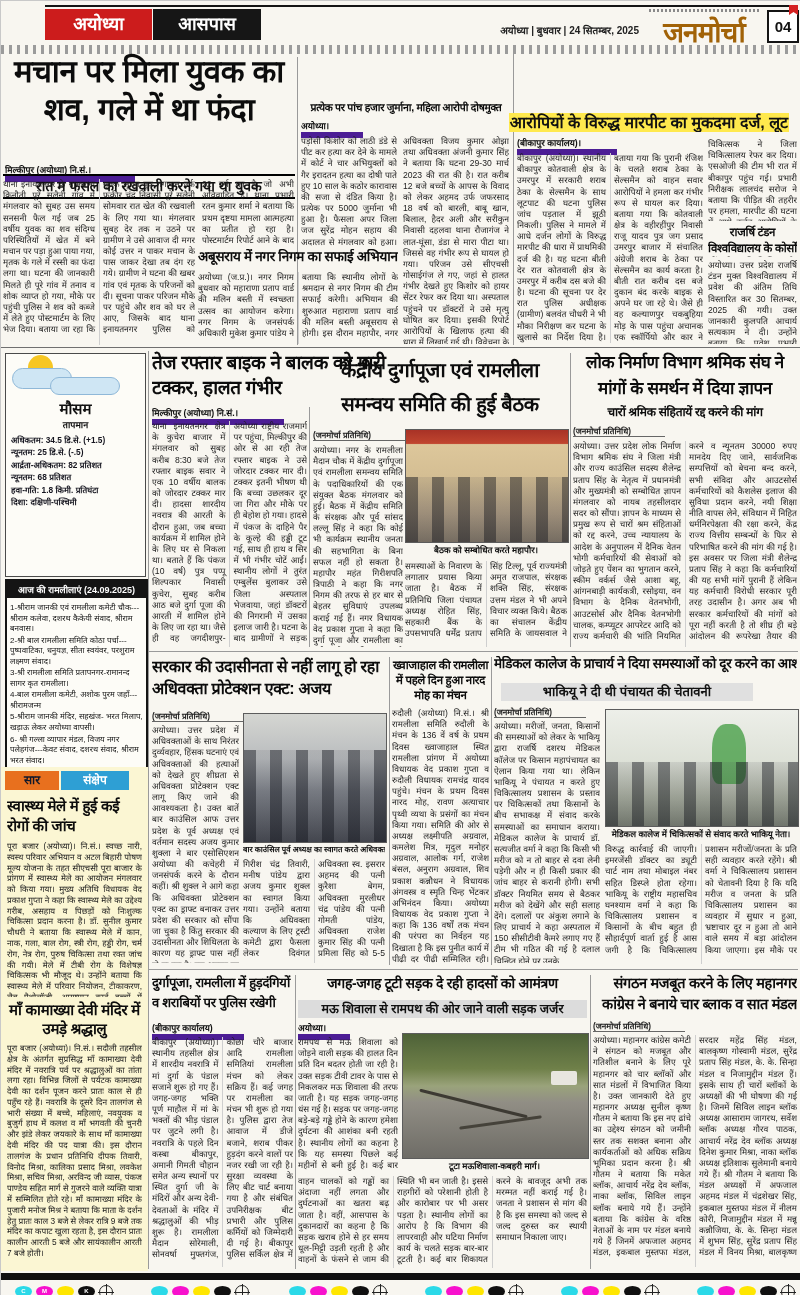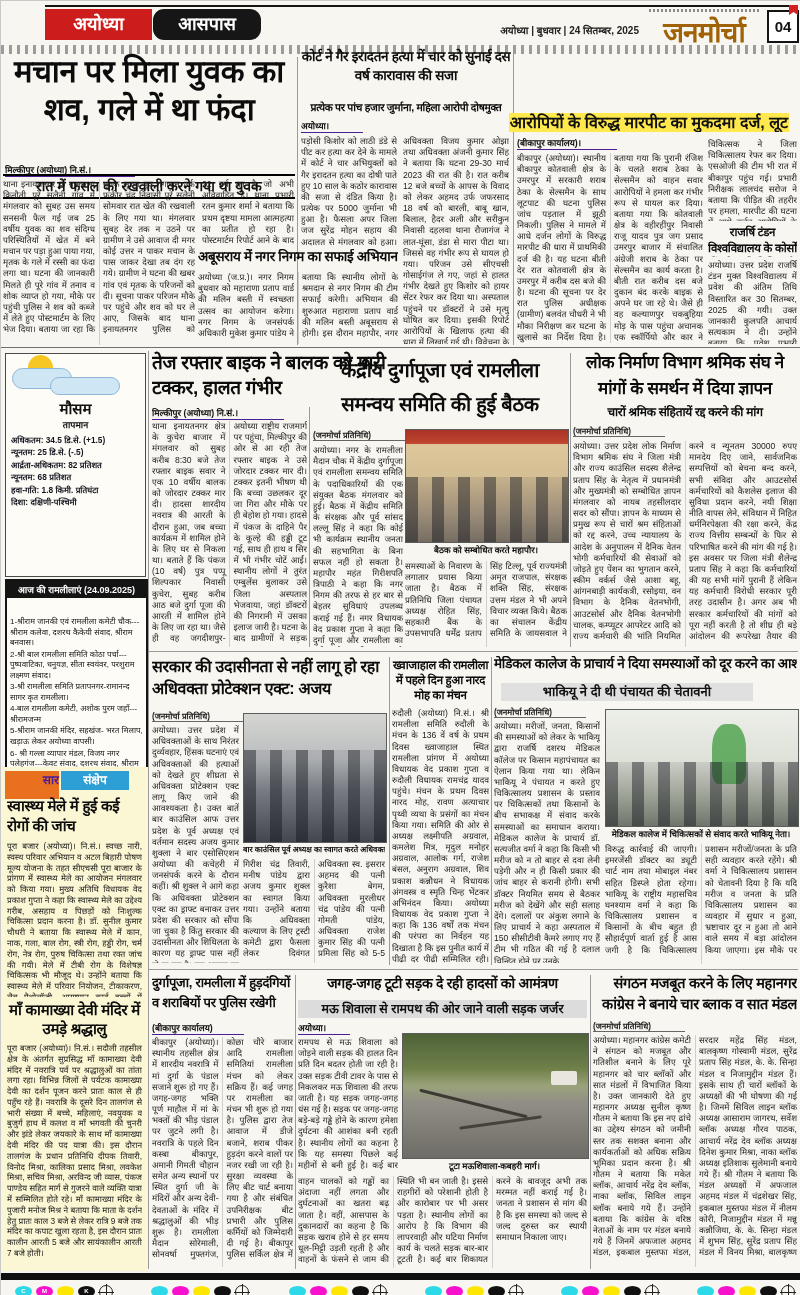--- a/index.html
+++ b/index.html
@@ -4,21 +4,21 @@
 <style>
   html,body{margin:0;padding:0;background:#e8e6e0;}
   .page{position:relative;width:800px;height:1295px;margin:0 auto;background:#f8f6f0;
         font-family:"Liberation Sans",sans-serif;color:#111;overflow:hidden;border:1px solid #c9c9c9;}
   .abs{position:absolute;}
   .hl{font-weight:800;color:#0c0c0c;overflow:hidden;line-height:1.25;letter-spacing:-0.3px;text-align:center;}
   .hl-left{text-align:left;}
   .bd{font-size:8.6px;line-height:1.3;text-align:justify;color:#1d1d1d;overflow:hidden;}
   .c2{column-count:2;column-gap:8px;column-rule:1px solid #cfcfcf;}
   .c3{column-count:3;column-gap:8px;column-rule:1px solid #cfcfcf;}
-  .dl{font-size:8.8px;font-weight:bold;color:#111;overflow:hidden;white-space:nowrap;border-bottom:1px solid #4c1d95;}
+  .dl{font-size:8.8px;font-weight:bold;color:#111;overflow:hidden;white-space:nowrap;border-bottom:6px solid #4c1d95;}
   .by{font-size:8.2px;font-weight:bold;color:#222;overflow:hidden;white-space:nowrap;border-bottom:1px solid #666;}
   .cap{font-size:8.6px;font-weight:bold;text-align:center;overfl ow:hidden;white-space:nowrap;overflow:hidden;}
   .vline{position:absolute;width:1px;background:#9a9a9a;}
   .hline{position:absolute;height:1px;background:#9a9a9a;}
   .photo{position:absolute;border:1px solid #5c5c5c;overflow:hidden;}
   .figs{position:absolute;left:0;right:0;bottom:0;height:58%;
         background:repeating-linear-gradient(90deg,rgba(22,24,32,.5) 0 12px,rgba(70,70,80,.12) 12px 26px);}
   .banner{border-top:2px solid #000;border-bottom:2px solid #000;font-weight:800;text-align:center;overflow:hidden;margin-top:36px;}
   .ybar{background:#ffe94d;font-weight:800;text-align:center;overflow:hidden;}
   .gbar{background:#e0e0e0;font-weight:800;text-align:center;overflow:hidden;}
@@ -38,21 +38,21 @@
   .rx:after{content:"";position:absolute;top:50%;left:-2px;right:-2px;height:1px;background:#222;}
   .tag{height:3px;background:repeating-linear-gradient(90deg,#8a8a8a 0 2px,transparent 2px 4px);}
 </style>
 </head>
 <body>
 
 <div class="page">
 
   <div class="abs" style="left:44px;top:4px;width:752px;height:2px;background:#141414;"></div>
   <div class="abs" style="left:44px;top:8px;width:107px;height:31px;background:#cc1c1c;color:#fff;font-size:18px;font-weight:800;text-align:center;line-height:31px;">अयोध्या</div>
-  <div class="abs" style="left:152px;top:8px;width:108px;height:31px;background:#161616;color:#fff;font-size:18px;font-weight:800;text-align:center;line-height:31px;border-radius:11px;">आसपास</div>
+  <div class="abs" style="left:152px;top:8px;width:108px;height:31px;background:#161616;color:#fff;font-size:18px;font-weight:800;text-align:center;line-height:31px;">आसपास</div>
   <div class="abs" style="left:420px;top:22px;width:218px;height:14px;font-size:10px;font-weight:bold;text-align:right;color:#222;">अयोध्या | बुधवार | 24 सितम्बर, 2025</div>
   <div class="abs tag" style="left:648px;top:8px;width:112px;"></div>
   <div class="abs" style="left:644px;top:11px;width:118px;height:32px;font-size:28px;font-weight:900;letter-spacing:-1px;color:#a16207;text-align:center;">जनमोर्चा</div>
   <div class="abs" style="left:766px;top:9px;width:28px;height:29px;border:2px solid #141414;background:#fff;font-size:15px;font-weight:800;text-align:center;line-height:29px;">04</div>
   <div class="abs" style="left:788px;top:4px;width:9px;height:10px;background:#d42020;clip-path:polygon(0 0,100% 0,100% 100%,50% 70%,0 100%);"></div>
   <div class="abs perf" style="left:0;top:44px;width:800px;height:9px;"></div>
 
   <div class="hline" style="left:0;top:346px;width:800px;background:#6f6f6f;"></div>
   <div class="vline" style="left:296px;top:56px;height:288px;"></div>
   <div class="vline" style="left:512px;top:46px;height:298px;"></div>
@@ -65,21 +65,20 @@
   <div class="hline" style="left:147px;top:968px;width:650px;"></div>
   <div class="vline" style="left:294px;top:974px;height:294px;"></div>
   <div class="vline" style="left:589px;top:974px;height:294px;"></div>
 
   <div class="abs hl" style="left:2px;top:52px;width:292px;height:82px;font-size:31px;line-height:1.24;">मचान पर मिला युवक का शव, गले में था फंदा</div>
   <div class="abs banner" style="left:2px;top:137px;width:292px;height:21px;font-size:14px;line-height:20px;">रात में फसल की रखवाली करने गया था युवक</div>
   <div class="abs dl" style="left:4px;top:163px;width:130px;">मिल्कीपुर (अयोध्या) नि.सं.।</div>
   <div class="abs bd c2" style="left:2px;top:178px;width:192px;height:166px;">थाना इनायतनगर के ग्रामसभा किनौती पूरे सलैनी गांव में मंगलवार को सुबह उस समय सनसनी फैल गई जब 25 वर्षीय युवक का शव संदिग्ध परिस्थितियों में खेत में बने मचान पर पड़ा हुआ पाया गया, मृतक के गले में रस्सी का फंदा लगा था। घटना की जानकारी मिलते ही पूरे गांव में तनाव व शोक व्याप्त हो गया, मौके पर पहुंची पुलिस ने शव को कब्जे में लेते हुए पोस्टमार्टम के लिए भेज दिया। बताया जा रहा कि मृतक सूरज पुत्र गंगाराम उर्फ फकीर चंद निवासी पूरे सलैनी सोमवार रात खेत की रखवाली के लिए गया था। मंगलवार सुबह देर तक न उठने पर ग्रामीण ने उसे आवाज दी मगर कोई उत्तर न पाकर मचान के पास जाकर देखा तब दंग रह गये। ग्रामीण ने घटना की खबर गांव एवं मृतक के परिजनों को दी। सूचना पाकर परिजन मौके पर पहुंचे और शव को घर ले आए, जिसके बाद थाना इनायतनगर पुलिस को जानकारी दी गई। थाना प्रभारी रतन कुमार शर्मा पुलिस बल व फॉरेन्सिक टीम के साथ मौके पर पहुंचे। पुलिस ने घटनास्थल की बारीकी से जांच की और पंचनामा भरकर शव को पोस्टमार्टम के लिए भेज दिया। मृतक दो भाई हैं, दो वर्ष पूर्व शादी हुई थी। मृतक का छोटा भाई करीब</div>
   <div class="abs bd" style="left:201px;top:178px;width:92px;height:66px;">22 वर्ष का है जो अभी अविवाहित है। थाना प्रभारी रतन कुमार शर्मा ने बताया कि प्रथम दृष्टया मामला आत्महत्या का प्रतीत हो रहा है। पोस्टमार्टम रिपोर्ट आने के बाद ही मौत के वास्तविक कारणों की पुष्टि हो सकेगी। फिलहाल सभी पहलुओं पर गहनता से जांच कर रही है।</div>
 
-  <div class="abs hl" style="left:300px;top:47px;width:210px;height:50px;font-size:13.5px;line-height:1.4;">कोर्ट ने गैर इरादतन हत्या में चार को सुनाई दस वर्ष कारावास की सजा</div>
   <div class="abs hl" style="left:300px;top:100px;width:210px;height:15px;font-size:10.5px;">प्रत्येक पर पांच हजार जुर्माना, महिला आरोपी दोषमुक्त</div>
   <div class="abs dl" style="left:300px;top:119px;width:62px;">अयोध्या।</div>
   <div class="abs bd" style="left:300px;top:135px;width:96px;height:110px;">पड़ोसी किशोर को लाठी डंडे से पीट कर हत्या कर देने के मामले में कोर्ट ने चार अभियुक्तों को गैर इरादतन हत्या का दोषी पाते हुए 10 साल के कठोर कारावास की सजा से दंडित किया है। प्रत्येक पर 5000 जुर्माना भी हुआ है। फैसला अपर जिला जज सुरेंद्र मोहन सहाय की अदालत से मंगलवार को हुआ। सहायक जिला शासकीय</div>
   <div class="abs bd" style="left:402px;top:135px;width:106px;height:208px;">अधिवक्ता विजय कुमार ओझा तथा अधिवक्ता अंजनी कुमार सिंह ने बताया कि घटना 29-30 मार्च 2023 की रात की है। रात करीब 12 बजे बच्चों के आपस के विवाद को लेकर अहमद उर्फ जफरसाद 18 वर्ष को बारली, बाबू खान, बिलाल, हैदर अली और सरीकुन निवासी दहलवा थाना रौजागंज ने लात-घूंसा, डंडा से मारा पीटा था। जिससे वह गंभीर रूप से घायल हो गया। परिजन उसे सीएचसी गोसाईगंज ले गए, जहां से हालत गंभीर देखते हुए किशोर को हायर सेंटर रेफर कर दिया था। अस्पताल पहुंचने पर डॉक्टरों ने उसे मृत्यु घोषित कर दिया। इसकी रिपोर्ट आरोपियों के खिलाफ हत्या की धारा में लिखाई गई थी। विवेचना के बाद पुलिस ने सबके खिलाफ आरोप पत्र भी हत्या की धारा में प्रस्तुत किया। सुनवाई के बाद कोर्ट ने मामले को गैर इरादतन हत्या की धारा में परिवर्तित करते हुए सजा दी है।</div>
 
   <div class="abs hl hl-left" style="left:197px;top:248px;width:200px;height:19px;font-size:13.5px;white-space:nowrap;">अबूसराय में नगर निगम का सफाई अभियान आज</div>
   <div class="abs bd c2" style="left:197px;top:271px;width:200px;height:72px;">अयोध्या (ज.प्र.)। नगर निगम बुधवार को महाराणा प्रताप वार्ड की मलिन बस्ती में स्वच्छता उत्सव का आयोजन करेगा। नगर निगम के जनसंपर्क अधिकारी मुकेश कुमार पांडेय ने बताया कि स्थानीय लोगों के श्रमदान से नगर निगम की टीम सफाई करेगी। अभियान की शुरुआत महाराणा प्रताप वार्ड की मलिन बस्ती अबूसराय से होगी। इस दौरान महापौर, नगर आयुक्त जदेव कुमार, स्थानीय पार्षद शामिल रहेंगे। उन्होंने बताया कि इस दौरान स्वास्थ्य विभाग की अगुवाई में स्वास्थ्य जागरूकता शिविर का आयोजन किया जाएगा जिसमें विभिन्न बीमारियों की जांच की जाएगी।</div>
 
   <div class="abs ybar" style="left:508px;top:112px;width:280px;height:19px;font-size:16px;line-height:19px;">आरोपियों के विरुद्ध मारपीट का मुकदमा दर्ज, लूट का आरोप झूठ</div>
   <div class="abs dl" style="left:516px;top:136px;width:100px;">(बीकापुर कार्यालय)।</div>
@@ -102,33 +101,33 @@
       <div class="wrow">न्यूनतम: 25 डि.से. (-.5)</div>
       <div class="wrow">आर्द्रता-अधिकतम: 82 प्रतिशत</div>
       <div class="wrow">न्यूनतम: 68 प्रतिशत</div>
       <div class="wrow">हवा-गति: 1.8 किमी. प्रतिघंटा</div>
       <div class="wrow">दिशा: दक्षिणी-पश्चिमी</div>
     </div>
   </div>
 
   <div class="abs" style="left:4px;top:578px;width:139px;height:186px;border:2px solid #141414;background:#fdfcf7;">
     <div style="background:#141414;color:#fff;font-size:9px;font-weight:bold;text-align:center;padding:2px 0;">आज की रामलीलाएं (24.09.2025)</div>
-    <div style="padding:19px 3px;overflow:hidden;height:160px;">
+    <div style="padding:5px 3px;overflow:hidden;height:160px;">
       <div class="rl-item">1-श्रीराम जानकी एवं रामलीला कमेटी चौक---श्रीराम कलेवा, दशरथ कैकेयी संवाद, श्रीराम बनवास।</div>
       <div class="rl-item">2-श्री बाल रामलीला समिति कोठा पर्चा---पुष्पवाटिका, धनुयज्ञ, सीता स्वयंवर, परशुराम लक्ष्मण संवाद।</div>
       <div class="rl-item">3-श्री रामलीला समिति प्रतापनगर-रामानन्द सागर कृत रामलीला।</div>
       <div class="rl-item">4-बाल रामलीला कमेटी, अशोक पुरम जहाँ---श्रीरामजन्म</div>
       <div class="rl-item">5-श्रीराम जानकी मंदिर, सहखंज- भरत मिलाप, खड़ाऊ लेकर अयोध्या वापसी।</div>
       <div class="rl-item">6- श्री गल्ला व्यापार मंडल, विजय नगर पलेहगंज---केवट संवाद, दशरथ संवाद, श्रीराम भरत संवाद।</div>
 
     </div>
   </div>
 
   <div class="abs" style="left:0;top:766px;width:147px;height:504px;background:#fbf6d3;"></div>
-  <div class="abs" style="left:4px;top:770px;width:54px;height:28px;background:#e8701e;color:#4c1d95;font-size:12px;font-weight:800;text-align:right;line-height:19px;">सार</div>
+  <div class="abs" style="left:4px;top:770px;width:54px;height:19px;background:#e8701e;color:#0f172a;font-size:12px;font-weight:800;text-align:center;line-height:19px;">सार</div>
   <div class="abs" style="left:60px;top:770px;width:68px;height:19px;background:#2e9fd4;color:#fff;font-size:12px;font-weight:800;text-align:center;line-height:19px;">संक्षेप</div>
 
   <div class="abs hl hl-left" style="left:6px;top:795px;width:135px;height:40px;font-size:15px;line-height:1.3;">स्वास्थ्य मेले में हुई कई रोगों की जांच</div>
   <div class="abs bd" style="left:6px;top:840px;width:135px;height:156px;font-size:8.3px;">पूरा बजार (अयोध्या)। नि.सं.। स्वच्छ नारी, स्वस्थ परिवार अभियान व अटल बिहारी पोषण मूल्य योजना के तहत सीएचसी पूरा बाजार के प्रांगण में स्वास्थ्य मेले का आयोजन मंगलवार को किया गया। मुख्य अतिथि विधायक वेद प्रकाश गुप्ता ने कहा कि स्वास्थ्य मेले का उद्देश्य गरीब, असहाय व पिछड़ों को निःशुल्क चिकित्सा प्रदान करना है। डॉ. सुनील कुमार चौधरी ने बताया कि स्वास्थ्य मेले में कान, नाक, गला, बाल रोग, स्त्री रोग, हड्डी रोग, चर्म रोग, नेत्र रोग, पुरुष चिकित्सा तथा रक्त जांच की गयी। मेले में टीबी रोग के विशेषज्ञ चिकित्सक भी मौजूद थे। उन्होंने बताया कि स्वास्थ्य मेले में परिवार नियोजन, टीकाकरण, लैब पैथोलॉजी, आयुष्मान कार्ड बच्चों में कुपोषण की जांच सहित आधा दर्जन काउंटर लगाकर मरीजों का इलाज किया जा रहा था। इस अवसर पर गठन समिति के अध्यक्ष दीनदयाल सिंह, शत्रुघ्न सिंह दीपू, कपिल देव वर्मा, सतीश कुमार सिंह, परशु चौधरी के साथ-साथ क्षेत्रीय गणमान्य लोग भी मौजूद थे।</div>
 
   <div class="abs hl" style="left:6px;top:1000px;width:135px;height:38px;font-size:15px;line-height:1.25;">माँ कामाख्या देवी मंदिर में उमड़े श्रद्धालु</div>
   <div class="abs bd" style="left:6px;top:1042px;width:135px;height:224px;font-size:8.3px;">पूरा बजार (अयोध्या)। नि.सं.। सदौली तहसील क्षेत्र के अंतर्गत सुप्रसिद्ध माँ कामाख्या देवी मंदिर में नवरात्रि पर्व पर श्रद्धालुओं का तांता लगा रहा। विभिन्न जिलों से पर्यटक कामाख्या देवी का दर्शन पूजन करने प्रातः काल से ही पहुँच रहे हैं। नवरात्रि के दूसरे दिन तालगंज से भारी संख्या में बच्चे, महिलाएं, नवयुवक व बुजुर्ग हाथ में कलश व माँ भगवती की चुनरी और झंडे लेकर जयकारे के साथ माँ कामाख्या देवी मंदिर की पद यात्रा की। इस दौरान तालगंज के प्रधान प्रतिनिधि दीपक तिवारी, विनोद मिश्रा, कालिका प्रसाद मिश्रा, लवकेश मिश्रा, सचिव मिश्रा, अरविन्द जी व्यास, पंकज पाण्डेय सहित मार्ग से गुजरने वाले व्यक्ति यात्रा में सम्मिलित होते रहे। माँ कामाख्या मंदिर के पुजारी मनोज मिश्र ने बताया कि माता के दर्शन हेतु प्रातः काल 3 बजे से लेकर रात्रि 9 बजे तक मंदिर का कपाट खुला रहता है, इस दौरान प्रातः कालीन आरती 5 बजे और सायंकालीन आरती 7 बजे होती।</div>
 
   <div class="abs hl hl-left" style="left:151px;top:350px;width:268px;height:50px;font-size:19px;line-height:1.3;">तेज रफ्तार बाइक ने बालक को मारी टक्कर, हालत गंभीर</div>
   <div class="abs dl" style="left:151px;top:406px;width:132px;">मिल्कीपुर (अयोध्या) नि.सं.।</div>

